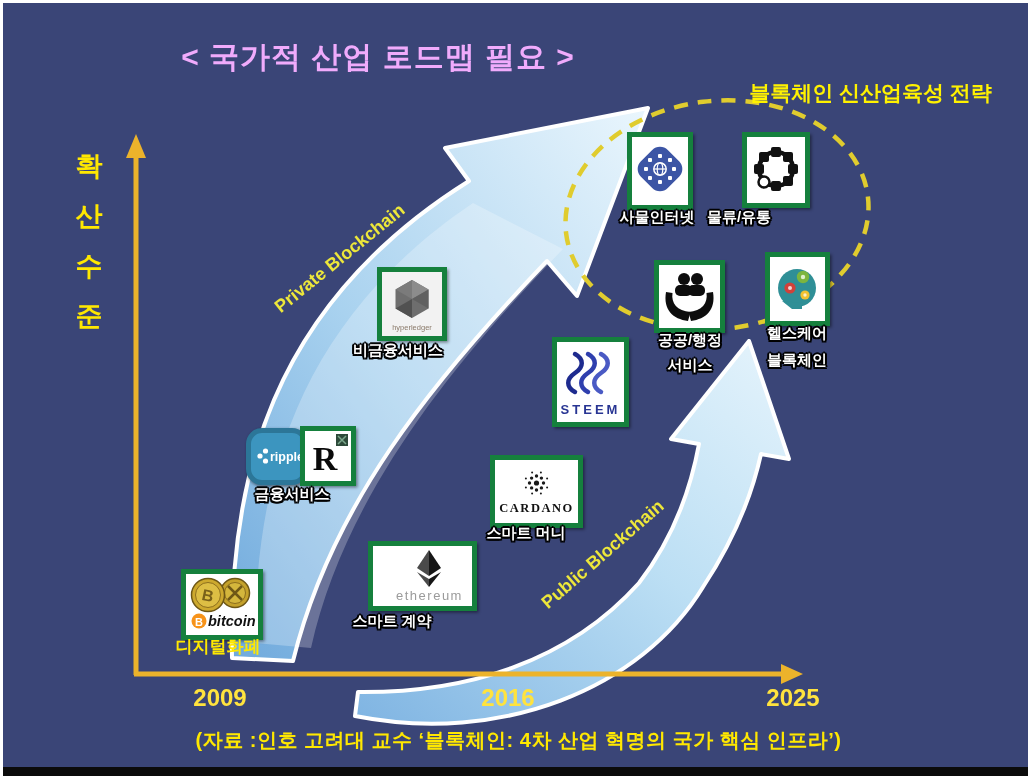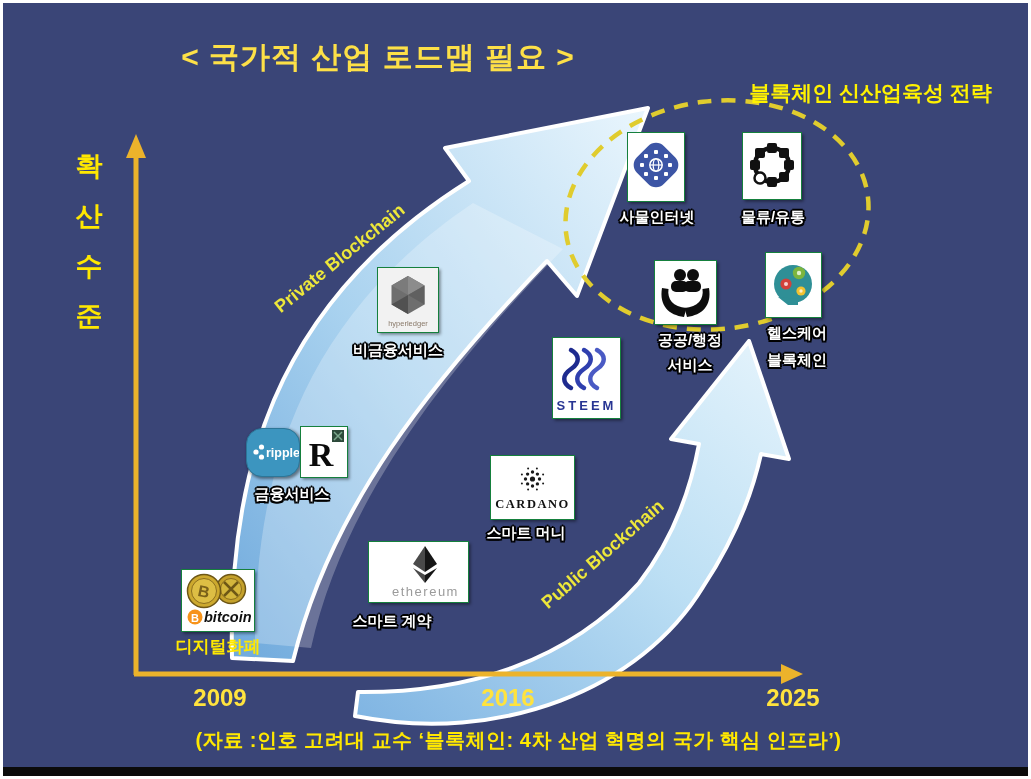--- a/index.html
+++ b/index.html
@@ -6,42 +6,42 @@
   .frame{
     position:relative;width:1031px;height:779px;box-sizing:border-box;
     background:#3A4577;border:3px solid #ffffff;overflow:hidden;
     font-family:"Liberation Sans","DejaVu Sans",sans-serif;
   }
   .abs{position:absolute;}
   .bg-svg{position:absolute;left:0;top:0;z-index:1;}
   .txt{position:absolute;z-index:4;}
   .title{
     left:165px;top:34px;width:420px;text-align:center;
-    font-size:30px;font-weight:bold;color:#fde047;letter-spacing:1px;
+    font-size:30px;font-weight:bold;color:#f0abfc;letter-spacing:1px;
   }
   .strategy{
     left:735px;top:76px;width:265px;text-align:center;
     font-size:21px;font-weight:bold;color:#FFF200;
   }
   .ylabel{left:68px;top:138px;width:36px;text-align:center;z-index:4;}
   .ylabel div{font-size:27px;font-weight:bold;color:#FFE800;line-height:50px;}
   .rotlabel{
     z-index:3;width:220px;text-align:center;
     font-size:18px;font-weight:bold;color:#EDE73A;
   }
   .year{
     top:681px;width:90px;text-align:center;
     font-size:24px;font-weight:bold;color:#FFE33E;
   }
   .source{
     left:0;top:724px;width:1031px;text-align:center;
     font-size:20px;font-weight:bold;color:#FFE800;letter-spacing:0.5px;
   }
   .card{
-    position:absolute;background:#ffffff;border:1px solid #15803d;
+    position:absolute;background:#ffffff;border:5px solid #15803d;
     box-shadow:1.5px 1.5px 3px rgba(0,0,0,.45);z-index:2;
     display:flex;align-items:center;justify-content:center;overflow:hidden;
   }
   .olabel{
     position:absolute;z-index:4;text-align:center;
     color:#ffffff;font-weight:bold;font-size:15px;line-height:25px;
     text-shadow:2px 0 0 #000,-2px 0 0 #000,0 2px 0 #000,0 -2px 0 #000,
       1.5px 1.5px 0 #000,-1.5px -1.5px 0 #000,1.5px -1.5px 0 #000,-1.5px 1.5px 0 #000;
   }
   .ylw-label{
@@ -218,21 +218,21 @@
         <rect x="36" y="15" width="10" height="10" rx="2"></rect>
         <rect x="41" y="27" width="10" height="10" rx="2"></rect>
         <rect x="36" y="39" width="10" height="10" rx="2"></rect>
         <rect x="24" y="44" width="10" height="10" rx="2"></rect>
         <rect x="7" y="27" width="10" height="10" rx="2"></rect>
         <rect x="12" y="15" width="10" height="10" rx="2"></rect>
       </g>
       <circle cx="17" cy="45" r="5.5" fill="#ffffff" stroke="#111111" stroke-width="2.5"></circle>
     </svg>
   </div>
-  <div class="olabel" style="left:716px;top:201px;width:108px;">물류/유통</div>
+  <div class="olabel" style="left:682px;top:201px;width:108px;">물류/유통</div>
 
   <div class="card" style="left:651px;top:257px;width:61px;height:63px;">
     <svg width="61" height="63" viewBox="0 0 61 63">
       <g fill="#0D0D0D">
         <circle cx="25" cy="14" r="6"></circle>
         <circle cx="38" cy="14" r="6"></circle>
         <rect x="16" y="20" width="17" height="11" rx="5"></rect>
         <rect x="29" y="20" width="17" height="11" rx="5"></rect>
         <path d="M 7 27 C 4 45 14 54 29 56 L 31.5 47 C 18 46 12 38 13.5 28 Z"></path>
         <path d="M 54 27 C 57 45 47 54 32 56 L 29.5 47 C 43 46 49 38 47.5 28 Z"></path>

